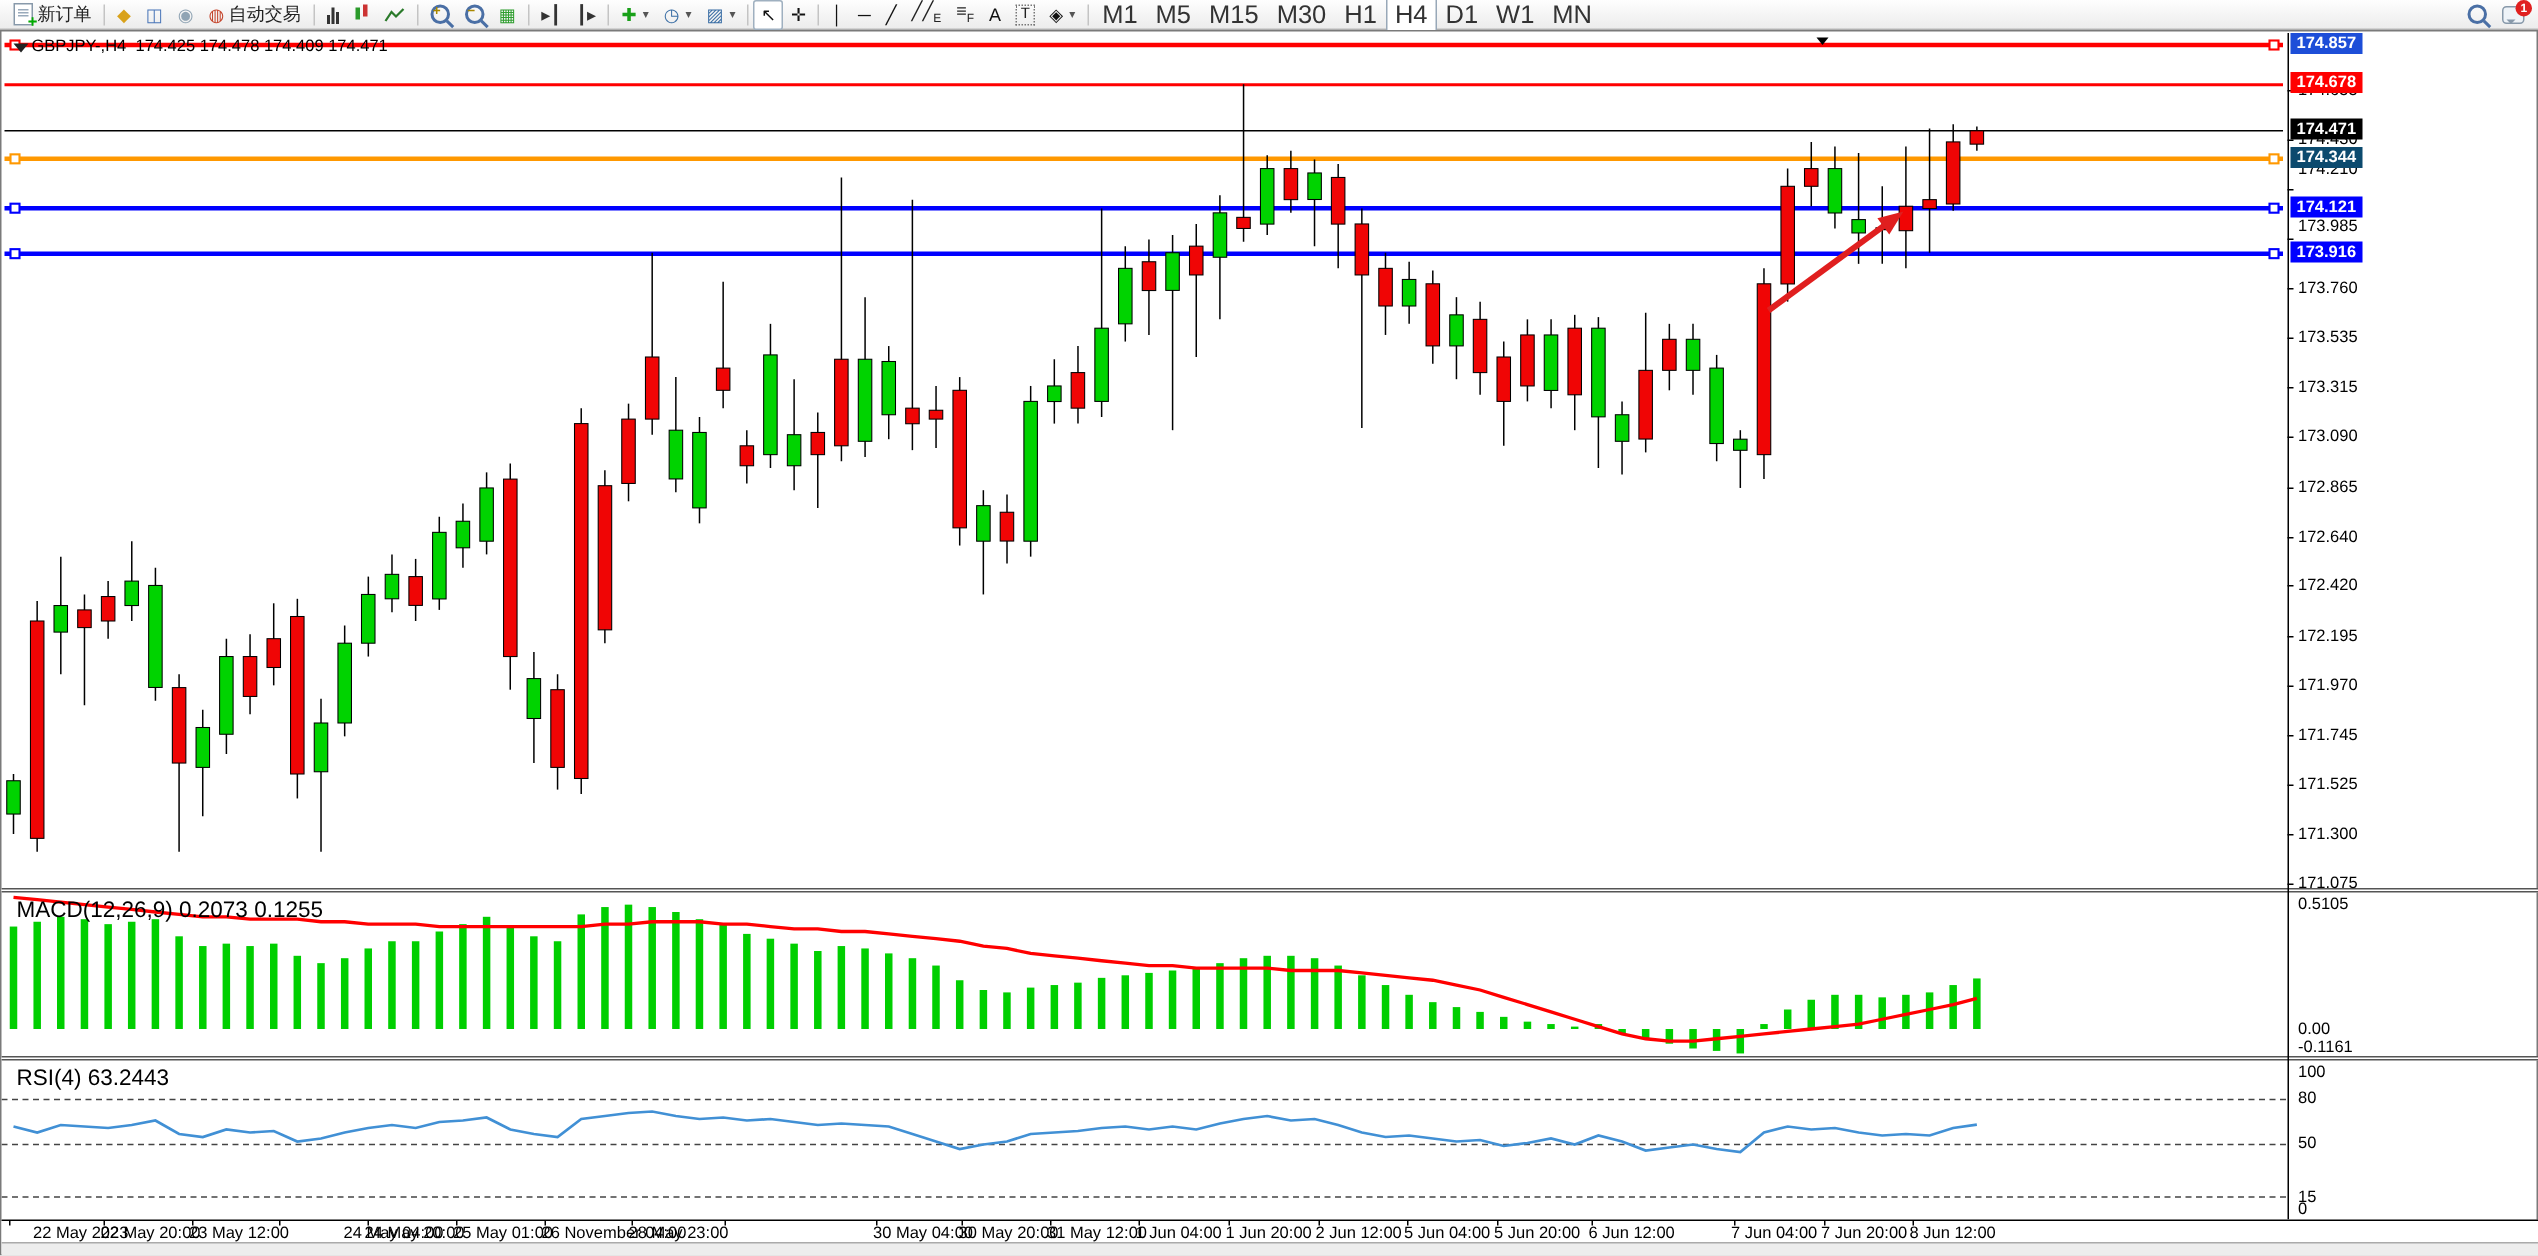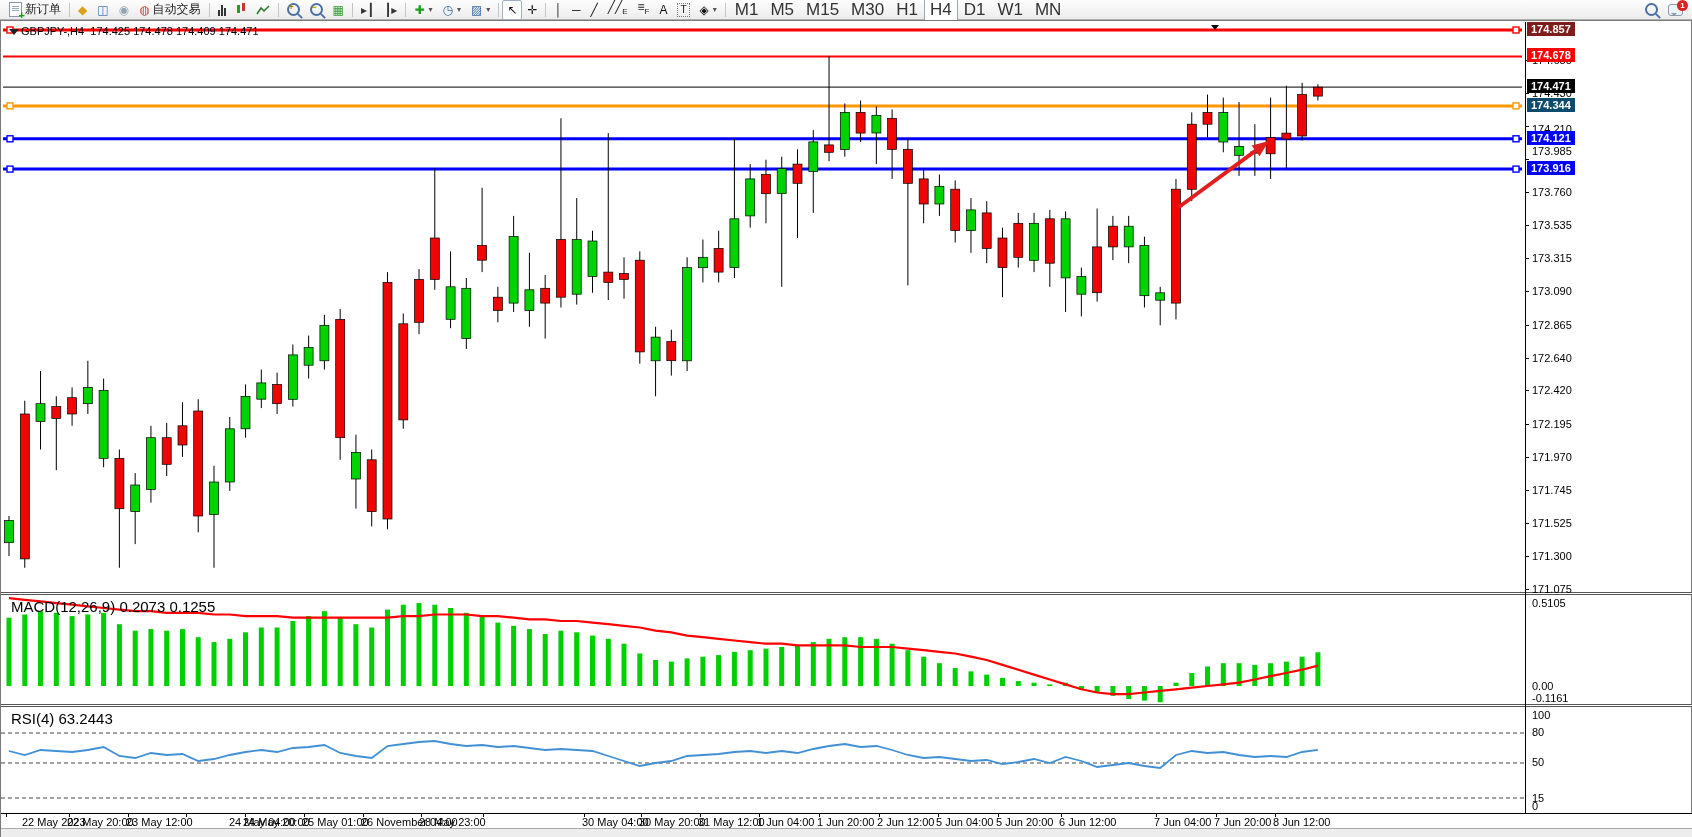--- a/index.html
+++ b/index.html
@@ -480,21 +480,21 @@
       <polyline points="8.0,45.0 23.8,49.0 39.5,44.0 55.3,45.0 71.1,46.0 86.8,44.0 102.6,41.0 118.4,50.0 134.2,52.0 149.9,47.0 165.7,49.0 181.5,48.0 197.2,55.0 213.0,53.0 228.8,49.0 244.5,46.0 260.3,44.0 276.1,46.0 291.9,42.0 307.6,41.0 323.4,39.0 339.2,47.0 354.9,50.0 370.7,52.0 386.5,40.0 402.3,38.0 418.0,36.0 433.8,35.0 449.6,38.0 465.3,40.0 481.1,39.0 496.9,41.0 512.6,40.0 528.4,42.0 544.2,44.0 559.9,43.0 575.7,44.0 591.5,45.0 607.3,50.0 623.0,55.0 638.8,60.0 654.6,57.0 670.3,55.0 686.1,50.0 701.9,49.0 717.6,48.0 733.4,46.0 749.2,45.0 765.0,47.0 780.7,45.0 796.5,47.0 812.3,43.0 828.0,40.0 843.8,38.0 859.6,41.0 875.4,40.0 891.1,44.0 906.9,49.0 922.7,52.0 938.4,51.0 954.2,53.0 970.0,55.0 985.7,54.0 1001.5,58.0 1017.3,56.0 1033.0,53.0 1048.8,57.0 1064.6,51.0 1080.4,55.0 1096.1,61.0 1111.9,59.0 1127.7,57.0 1143.4,60.0 1159.2,62.0 1175.0,49.0 1190.8,45.0 1206.5,47.0 1222.3,46.0 1238.1,49.0 1253.8,51.0 1269.6,50.0 1285.4,51.0 1301.1,46.0 1316.9,43.8" fill="none" stroke="#4190d5" stroke-width="1.8"></polyline>
     </svg>
 
   <div id="price-axis-line"></div>
   <div id="price-axis-labels">
       <div class="pa-tick" style="top:39px"></div>
       <div class="pa-label" style="top:33px">174.655</div>
       <div class="pa-tick" style="top:72px"></div>
       <div class="pa-label" style="top:66px">174.430</div>
       <div class="pa-tick" style="top:105px"></div>
-      <div class="pa-label" style="top:102px">174.210</div>
+      <div class="pa-label" style="top:86px">174.210</div>
       <div class="pa-tick" style="top:138px"></div>
       <div class="pa-label" style="top:124px">173.985</div>
       <div class="pa-tick" style="top:171px"></div>
       <div class="pa-label" style="top:165px">173.760</div>
       <div class="pa-tick" style="top:204px"></div>
       <div class="pa-label" style="top:198px">173.535</div>
       <div class="pa-tick" style="top:237px"></div>
       <div class="pa-label" style="top:231px">173.315</div>
       <div class="pa-tick" style="top:270px"></div>
       <div class="pa-label" style="top:264px">173.090</div>
@@ -509,21 +509,21 @@
       <div class="pa-tick" style="top:436px"></div>
       <div class="pa-label" style="top:430px">171.970</div>
       <div class="pa-tick" style="top:469px"></div>
       <div class="pa-label" style="top:463px">171.745</div>
       <div class="pa-tick" style="top:502px"></div>
       <div class="pa-label" style="top:496px">171.525</div>
       <div class="pa-tick" style="top:535px"></div>
       <div class="pa-label" style="top:529px">171.300</div>
       <div class="pa-tick" style="top:568px"></div>
       <div class="pa-label" style="top:562px">171.075</div>
-      <div class="pa-badge" style="top:1px;background:#7f1d1d">174.857</div>
+      <div class="pa-badge" style="top:1px;background:#1d4ed8">174.857</div>
       <div class="pa-badge" style="top:27px;background:#ff0000">174.678</div>
       <div class="pa-badge" style="top:58px;background:#000000">174.471</div>
       <div class="pa-badge" style="top:77px;background:#0c4a6e">174.344</div>
       <div class="pa-badge" style="top:110px;background:#0000ff">174.121</div>
       <div class="pa-badge" style="top:140px;background:#0000ff">173.916</div>
       <div class="pa-label" style="top:576px">0.5105</div>
       <div class="pa-label" style="top:659px">0.00</div>
       <div class="pa-label" style="top:671px">-0.1161</div>
       <div class="pa-label" style="top:688px">100</div>
       <div class="pa-label" style="top:705px">80</div>

